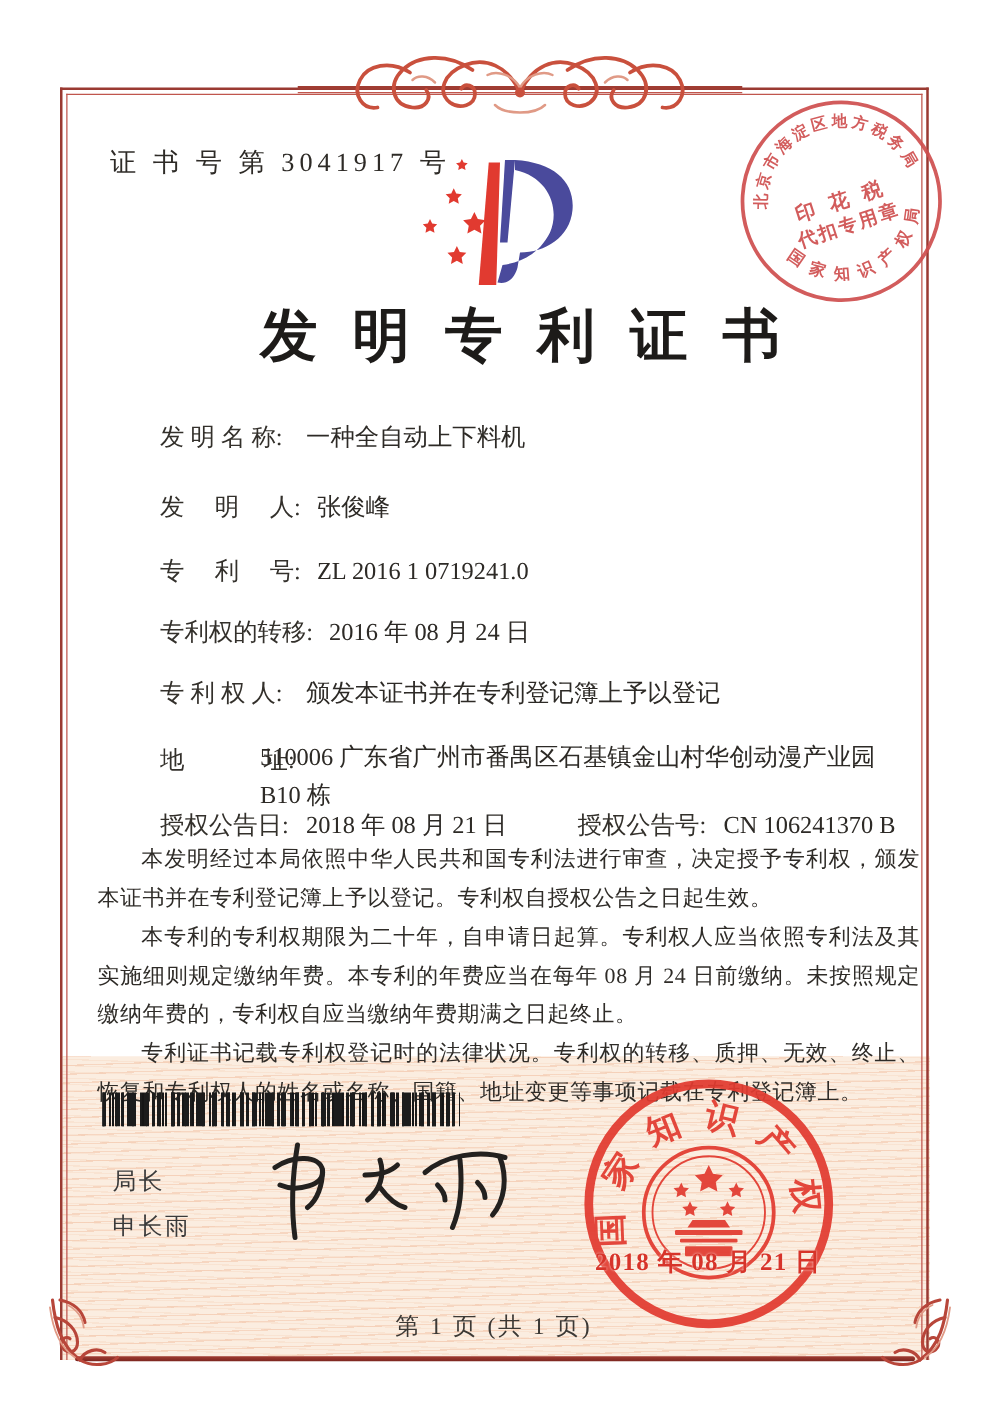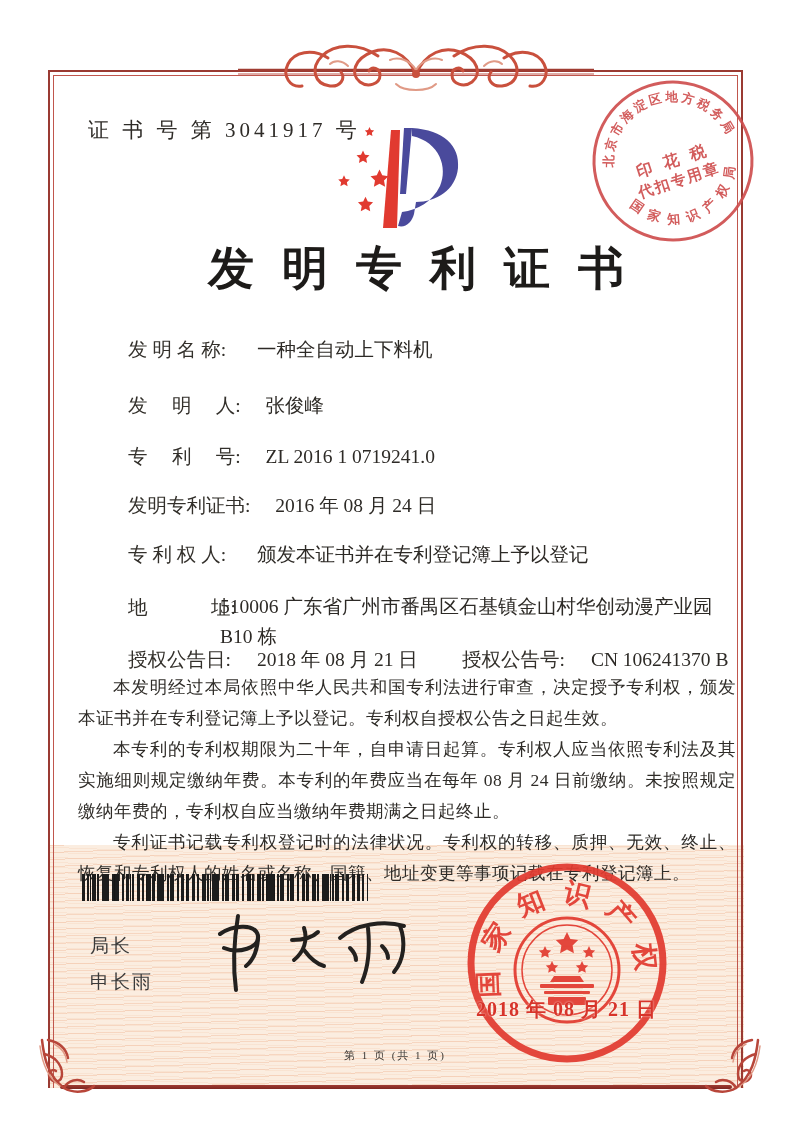--- a/index.html
+++ b/index.html
@@ -50,21 +50,21 @@
 
   .title {
     position:absolute; left:16px; top:238px; width:100%;
     text-align:center; font-size:46px; font-weight:bold; color:#1d1b19;
     letter-spacing:28px; text-indent:28px;
   }
 
   .fields { position:absolute; left:88px; top:336px; width:640px; font-size:19.5px; }
   .frow { position:absolute; left:0; white-space:nowrap; }
   .frow .lbl { display:inline-block; min-width:104px; color:#33302b;margin-left:40px; }
-  .frow .val { margin-left:20px; color:#2d2a26; }
+  .frow .val { margin-left:8px; color:#2d2a26; }
   .addr-val {
     position:absolute; left:112px; top:-2px; width:505px;
     white-space:normal; line-height:30px;
   }
   .grant-no { position:absolute; left:334px; top:0; }
 
   .body-text {
     position:absolute; left:78px; top:672px; width:658px;
     font-size:17.5px; line-height:31px; letter-spacing:.5px;
     text-align:justify; color:#2f2c28;
@@ -88,21 +88,21 @@
   .seal { position:absolute; left:462px; top:858px; width:210px; height:210px; opacity:.93; }
   .seal text { fill:#e23b30; font-weight:bold; font-family:"Liberation Serif","DejaVu Serif",serif; }
   .seal-date {
     position:absolute; left:476px; top:996px; width:200px;
     font-size:20px; color:#d7342a; font-weight:bold; letter-spacing:1px;
     white-space:nowrap; text-shadow:0 0 2px rgba(255,255,255,.8);
   }
 
   .footer {
     position:absolute; left:0; top:1048px; width:790px; text-align:center;
-    font-size:11px; color:#3c3935; letter-spacing:2px;
+    font-size:19px; color:#3c3935; letter-spacing:2px;
   }
 </style>
 </head>
 <body>
 
 <div class="page">
 
   <div class="guilloche"></div>
 
   <div class="frame-outer"></div>
@@ -197,21 +197,21 @@
     </div>
     <div class="frow" style="top:56px;">
       <span class="lbl">发　 明　 人:</span>
       <span class="val">张俊峰</span>
     </div>
     <div class="frow" style="top:107px;">
       <span class="lbl">专　 利　 号:</span>
       <span class="val">ZL 2016 1 0719241.0</span>
     </div>
     <div class="frow" style="top:156px;">
-      <span class="lbl">发明专利证书:</span>
+      <span class="lbl">专利权的转移:</span>
       <span class="val">2016 年 08 月 24 日</span>
     </div>
     <div class="frow" style="top:205px;">
       <span class="lbl">专 利 权 人:</span>
       <span class="val">颁发本证书并在专利登记簿上予以登记</span>
     </div>
     <div class="frow" style="top:258px;">
       <span class="lbl">地　　　 址:</span>
       <span class="val addr-val">510006 广东省广州市番禺区石基镇金山村华创动漫产业园 B10 栋</span>
     </div>

